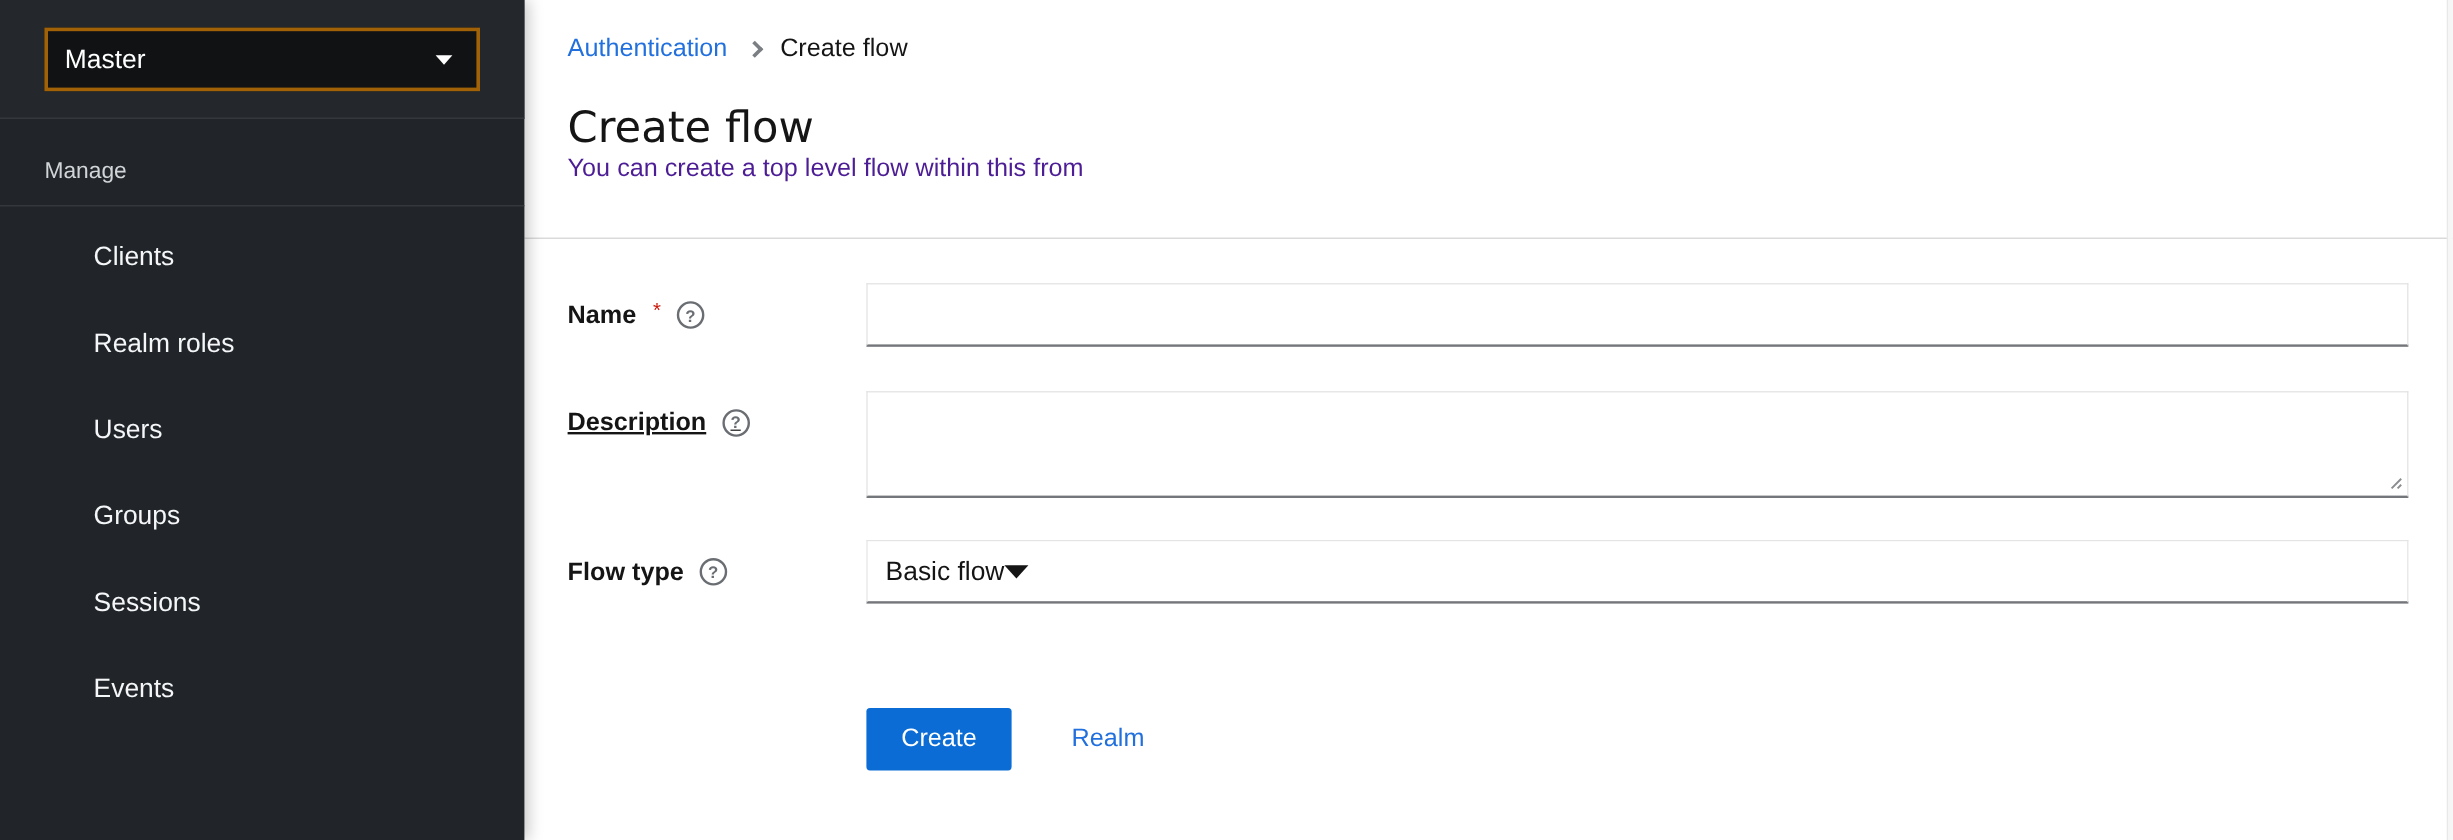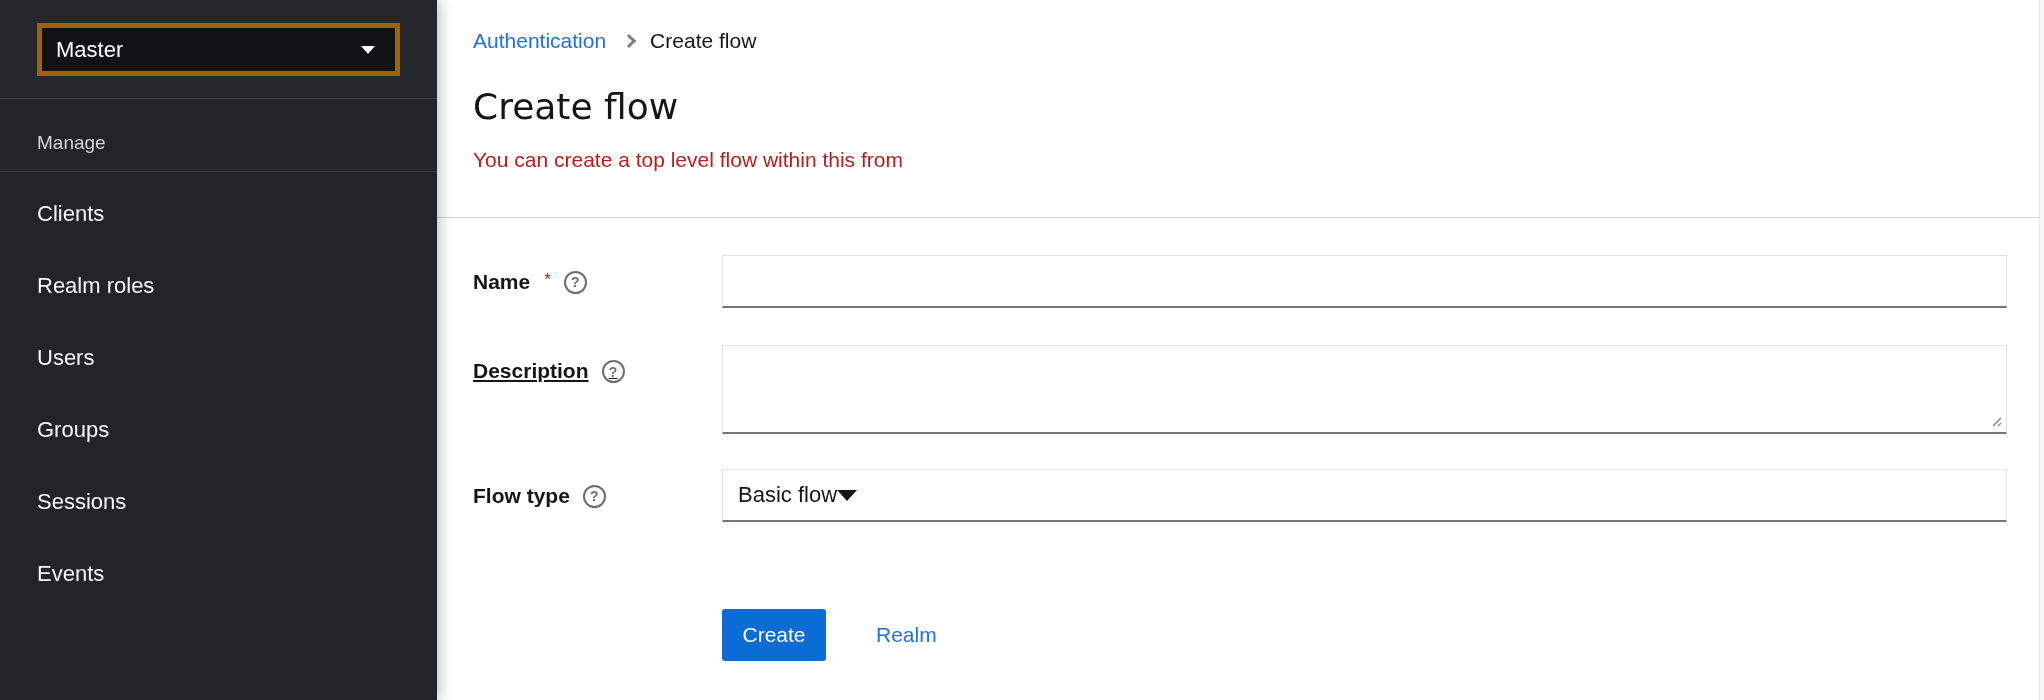--- a/index.html
+++ b/index.html
@@ -20,38 +20,38 @@
     box-shadow:4px 0 12px rgba(0,0,0,0.22);
   }
   .sidebar-header {
     padding:23px 37px 22px 37px;
     background:#24272b;
     border-bottom:1px solid #3a3e42;
   }
   .realm-selector {
     height:53px; width:100%;
     background:#101214;
-    border:5px solid #a16207;
+    border:3px solid #a16207;
     display:flex; align-items:center; justify-content:space-between;
     padding:0 20px 0 14px;
     color:#ffffff; font-size:22px;
     cursor:pointer;
   }
   .caret-down-white {
     width:0; height:0;
     border-left:7px solid transparent;
     border-right:7px solid transparent;
     border-top:8px solid #ffffff;
   }
   .nav-group-title {
     padding:33px 37px 17px 37px;
     color:#d2d5d8; font-size:19px;
     border-bottom:1px solid #3a3e42;
   }
-  .nav-list { list-style:none; padding-top:6px; }
+  .nav-list { list-style:none; padding-top:6px;margin-left:41px; }
   .nav-item {
     height:72px; display:flex; align-items:center;
     padding-left:37px;
     color:#f4f6f8; font-size:22px;
     cursor:pointer;
   }
 
   
   .main { flex:1; background:#ffffff; position:relative; }
 
@@ -65,30 +65,30 @@
     transform:rotate(-45deg);
     margin:0 16px 0 18px;
   }
   .breadcrumb-current { color:#151515; }
 
   .page-title {
     margin-top:36px;
     font-family:"DejaVu Sans","Liberation Sans",sans-serif;
     font-size:36px; line-height:38px; font-weight:500; color:#151515;
   }
-  .page-subtitle { margin-top:21px; font-size:21px; line-height:26px; color:#b91c1c; }
+  .page-subtitle { margin-top:2px; font-size:21px; line-height:26px; color:#4c1d95; }
 
   .page-divider { border-bottom:1px solid #d2d2d2; width:100%; }
 
   
   .form-area { padding:37px 37px 0 36px; }
   .form-row { display:flex; }
   .form-row.center { align-items:center; }
   .form-row.top { align-items:flex-start;text-decoration:underline; }
-  .label-col { flex:0 0 249px; width:249px; display:flex; align-items:flex-end; }
+  .label-col { flex:0 0 249px; width:249px; display:flex; align-items:center; }
   .field-label { font-size:21px; font-weight:700; color:#151515; }
   .required-star { color:#c9190b; font-size:17px; margin-left:14px; position:relative; top:-4px; }
   .help-icon {
     width:23px; height:23px; border-radius:50%;
     border:2px solid #6a6e73; color:#6a6e73;
     font-size:14px; font-weight:700;
     display:inline-flex; align-items:center; justify-content:center;
     margin-left:13px; cursor:pointer; flex:0 0 auto;
   }
   .control-col { flex:1; position:relative; }
@@ -120,21 +120,21 @@
   }
   .caret-down-dark {
     width:0; height:0;
     border-left:10px solid transparent;
     border-right:10px solid transparent;
     border-top:11px solid #151515;
   }
 
   .actions { margin-left:249px; margin-top:87px; display:flex; align-items:center; }
   .btn-primary {
-    width:104px; height:52px;
+    width:121px; height:52px;
     background:#0a6cd4; color:#ffffff;
     border:none; border-radius:3px;
     font-size:21px; cursor:pointer;
     font-family:"Liberation Sans",sans-serif;
   }
   .link-button {
     margin-left:50px;
     color:#2170dd; font-size:21px;
     background:none; border:none; cursor:pointer;
     font-family:"Liberation Sans",sans-serif;

